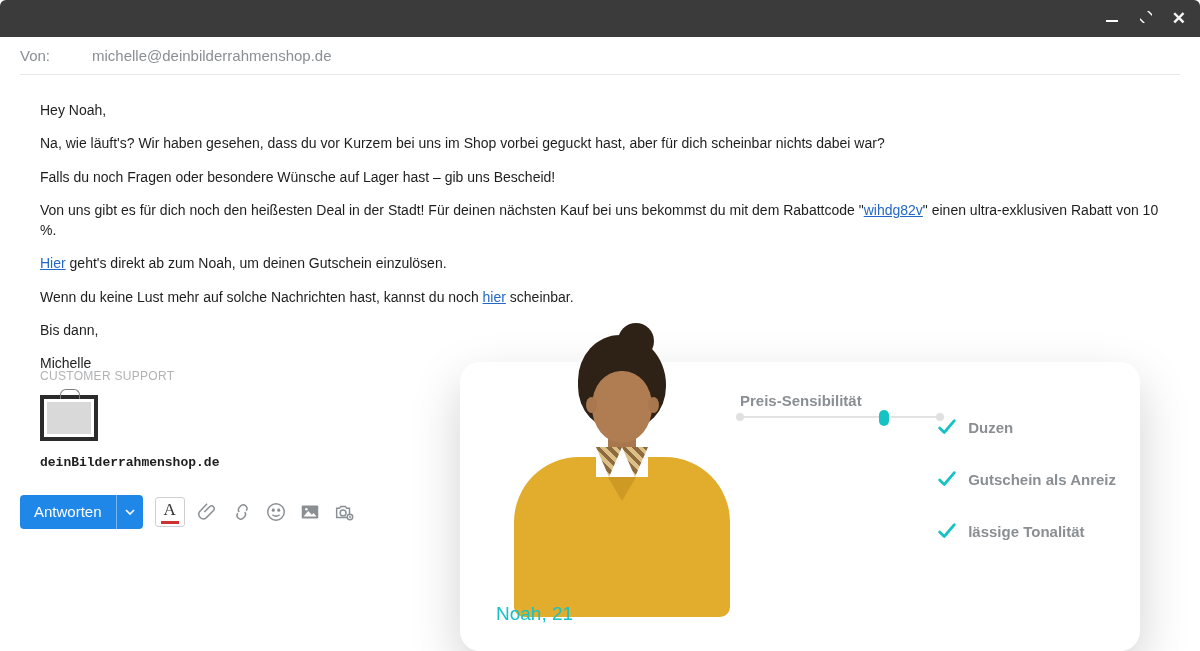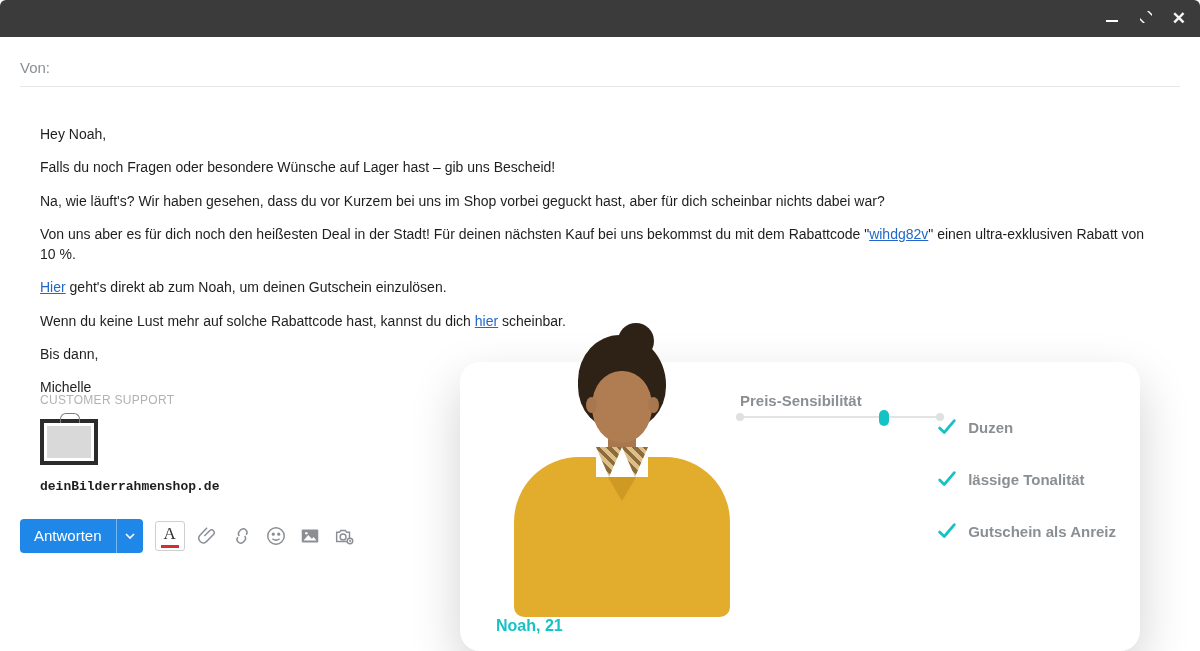--- a/index.html
+++ b/index.html
@@ -8,21 +8,21 @@
     --link:#2368c8;
     --toolbar-icon:#8a8f94;
     --btn-blue:#1f87e8;
     --teal:#17c2c4;
     --dark:#3b3b3b;
   }
   *{box-sizing:border-box}
   body{margin:0;font-family:Arial,Helvetica,sans-serif;color:#222;background:#fff;width:1200px;height:651px;position:relative;overflow:hidden}
   .titlebar{height:37px;background:var(--dark);border-radius:6px 6px 0 0;display:flex;align-items:center;justify-content:flex-end;padding:0 14px;gap:18px}
   .titlebar .winicon{color:#f5f5f5;font-size:17px;line-height:1;cursor:pointer}
-  .email-meta{padding:12px 20px}
+  .email-meta{padding:0 20px}
   .meta-row{display:flex;align-items:center;gap:14px;color:var(--muted);font-size:15px;padding:10px 0;border-bottom:1px solid #e8e8e8}
   .meta-label{min-width:58px}
   .body-wrap{padding:12px 40px 12px 40px;font-size:14px;line-height:1.45;color:#1e1e1e}
   .body-wrap p{margin:13px 0}
   a.lnk{color:var(--link);}
   .sig-role{color:#b0b2b4;letter-spacing:.3px;font-size:12px;margin-top:-6px}
   .frame-icon{margin-top:10px;width:60px;height:55px;position:relative}
   .frame-icon .hook{width:20px;height:10px;border:1px solid #7c7c7c;border-bottom:none;border-radius:6px 6px 0 0;position:absolute;top:-6px;left:20px}
   .frame-icon .frame{width:58px;height:46px;border:4px solid #2b2b2b;background:#d9d9d9;box-shadow:inset 0 0 0 3px #fff}
   .shop-name{font-family:"Courier New",monospace;font-weight:700;font-size:13px;margin-top:4px}
@@ -52,54 +52,55 @@
   .persona .photo .vneck{position:absolute;left:96px;top:122px;width:52px;height:44px;background:#cf9a24;clip-path:polygon(0 0,100% 0,50% 100%)}
   .persona .label{position:relative;color:var(--muted);font-weight:700;font-size:15px;margin-bottom:2px}
   .slider{position:relative;height:14px;width:200px;margin-bottom:8px}
   .slider .track{position:absolute;top:5px;left:0;right:0;height:2px;background:#e3e3e3}
   .slider .end{width:8px;height:8px;border-radius:50%;background:#e0e0e0;position:absolute;top:2px}
   .slider .end.l{left:-4px}.slider .end.r{right:-4px}
   .slider .thumb{position:absolute;top:-1px;width:10px;height:16px;border-radius:5px;background:var(--teal)}
   .checks{position:absolute;right:24px;top:54px;display:flex;flex-direction:column;gap:30px}
   .check-item{display:flex;align-items:center;gap:10px;color:var(--muted);font-weight:700;font-size:15px}
   .check-item svg{width:22px;height:22px;stroke:var(--teal);fill:none;stroke-width:3;stroke-linecap:round;stroke-linejoin:round}
-  .persona-name{position:absolute;left:36px;bottom:16px;color:var(--teal);font-weight:700;font-size:16px}
+  .persona-name{position:absolute;left:36px;bottom:26px;color:var(--teal);font-weight:400;font-size:19px}
 </style>
 </head>
 <body>
 
 <div class="titlebar">
   <span class="winicon" title="Minimieren"><svg width="16" height="16" viewBox="0 0 16 16">
         <rect x="2" y="11" width="12" height="2" fill="#fff"></rect>
       </svg></span>
   <span class="winicon" title="Maximieren"><svg width="16" height="16" viewBox="0 0 16 16" fill="#fff">
         <path d="M2 9 L7 14 L5 14 L2 11 Z"></path>
         <path d="M14 7 L9 2 L11 2 L14 5 Z"></path>
       </svg></span>
   <span class="winicon" style="font-weight:700" title="Schließen">✕</span>
 </div>
 
 <div class="email-meta">
   <div class="meta-row">
     <span class="meta-label">Von:</span>
+    <span>michelle@deinbilderrahmenshop.de</span>
   </div>
 </div>
 
 <div class="body-wrap">
   <p>Hey Noah,</p>
+  <p>Na, wie läuft's? Wir haben gesehen, dass du vor Kurzem bei uns im Shop vorbei geguckt hast, aber für dich scheinbar nichts dabei war?</p>
   <p>Falls du noch Fragen oder besondere Wünsche auf Lager hast – gib uns Bescheid!</p>
-  <p>Na, wie läuft's? Wir haben gesehen, dass du vor Kurzem bei uns im Shop vorbei geguckt hast, aber für dich scheinbar nichts dabei war?</p>
   <p>
-    <span>Von uns aber es für dich noch  den heißesten Deal in der Stadt! Für deinen nächsten Kauf bei uns bekommst du mit dem Rabattcode  "</span><a class="lnk" href="#">wihdg82v</a><span>" einen ultra-exklusiven Rabatt von 10 %.</span>
+    <span>Von uns gibt es für dich noch  den heißesten Deal in der Stadt! Für deinen nächsten Kauf bei uns bekommst du mit dem Rabattcode  "</span><a class="lnk" href="#">wihdg82v</a><span>" einen ultra-exklusiven Rabatt von 10 %.</span>
   </p>
   <p>
     <a class="lnk" href="#">Hier</a><span> geht's direkt ab zum Noah, um deinen Gutschein einzulösen.</span>
   </p>
   <p>
-    <span>Wenn du keine Lust mehr auf solche Rabattcode hast, kannst du dich </span><a class="lnk" href="#">hier</a><span> scheinbar.</span>
+    <span>Wenn du keine Lust mehr auf solche Nachrichten hast, kannst du noch </span><a class="lnk" href="#">hier</a><span> scheinbar.</span>
   </p>
   <p>Bis dann,</p>
   <div>
     <div style="margin-top:4px">Michelle</div>
     <div class="sig-role">CUSTOMER SUPPORT</div>
   </div>
   <div class="frame-icon">
     <div class="hook"></div>
       <div class="frame"></div>
   </div>
@@ -178,23 +179,23 @@
     <div class="check-item">
       <svg viewBox="0 0 24 24">
           <path d="M4 13 L9 18 L20 5"></path>
         </svg>
       <span>Duzen</span>
     </div>
     <div class="check-item">
       <svg viewBox="0 0 24 24">
           <path d="M4 13 L9 18 L20 5"></path>
         </svg>
-      <span>lässige Tonalität</span>
+      <span>Gutschein als Anreiz</span>
     </div>
     <div class="check-item">
       <svg viewBox="0 0 24 24">
           <path d="M4 13 L9 18 L20 5"></path>
         </svg>
-      <span>Gutschein als Anreiz</span>
+      <span>lässige Tonalität</span>
     </div>
   </div>
   <div class="persona-name">Noah, 21</div>
 </div>
 
 </body></html>

